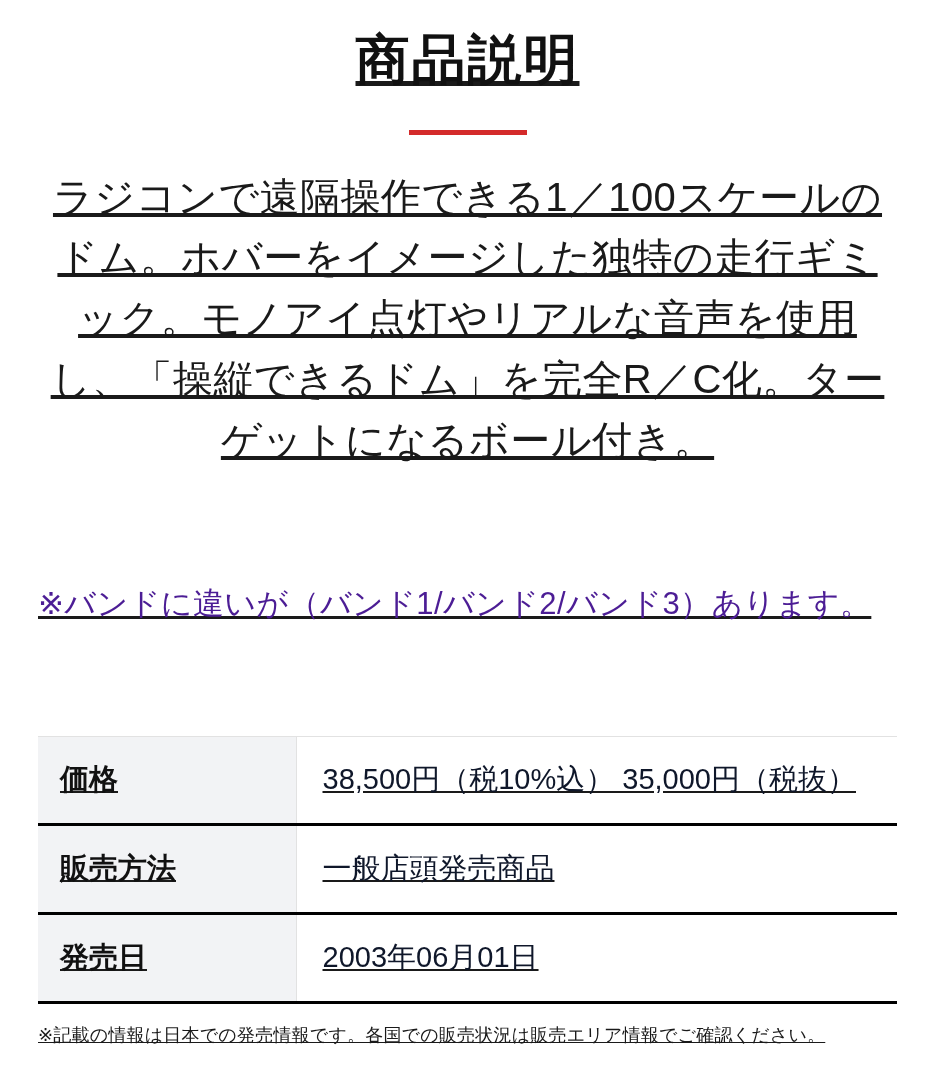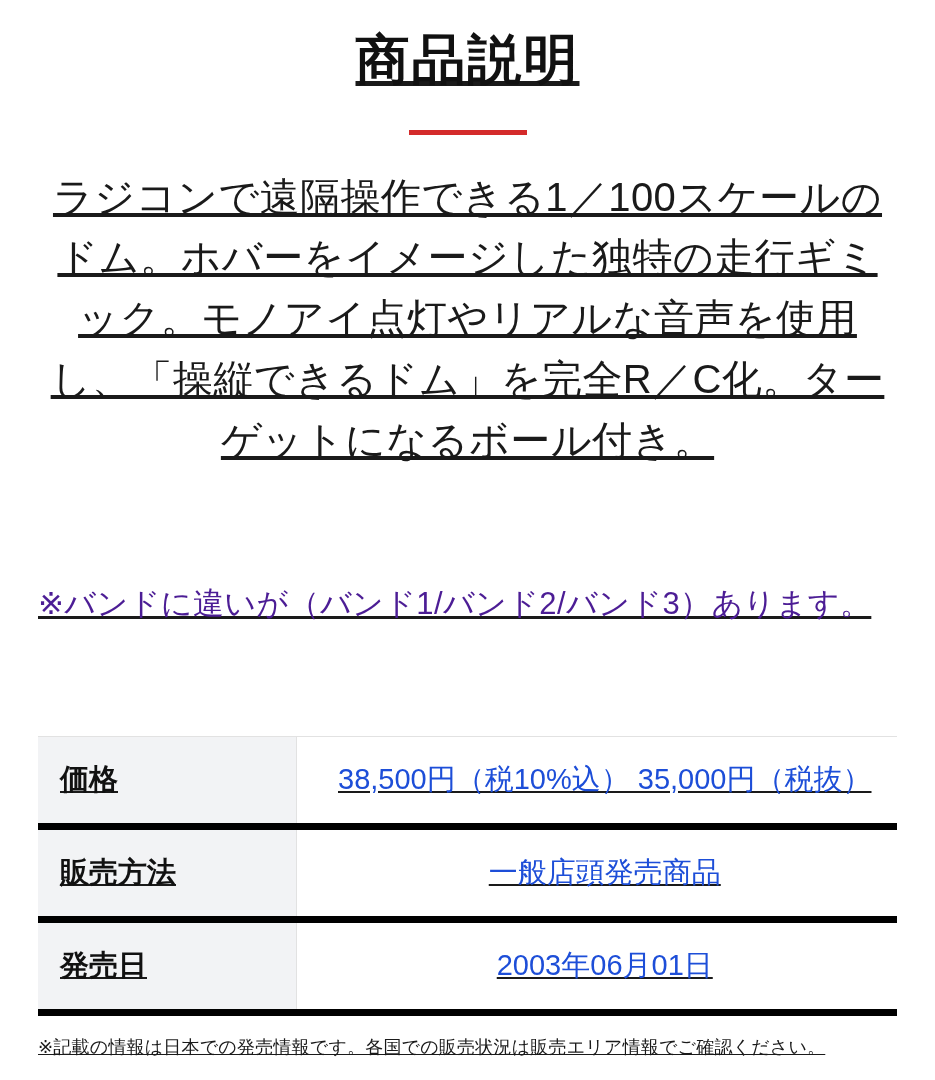--- a/index.html
+++ b/index.html
@@ -50,43 +50,42 @@
     letter-spacing: 0.4px;
     color: #4c1d95;
   }
   .spec-table {
     margin-top: 108px;
     width: 100%;
     border-collapse: collapse;
     table-layout: fixed;
   }
   .spec-table tr {
-    border-bottom: 7px solid #000000;
+    border-bottom: 3px solid #000000;
   }
   .spec-table tr:first-child {
     border-top: 1px solid #e2e2e2;
   }
   .spec-table th {
     width: 258px;
     background: #f2f3f5;
     text-align: left;
     font-weight: bold;
     font-size: 29px;
     padding: 23px 0 23px 22px;
     color: #111111;
     border-right: 1px solid #e2e2e2;
     box-sizing: border-box;
   }
   .spec-table td {
     font-size: 29px;
     font-weight: normal;
     padding: 23px 10px 23px 26px;
-    color: #1d4ed8;
+    color: #0f172a;
     box-sizing: border-box;
-    text-align: center;
   }
   .footnotes {
     margin-top: 18px;
     font-size: 18px;
     line-height: 1.48;
     letter-spacing: 0.2px;
     color: #1a1a1a;
   }
   .footnotes div {
     margin: 0;

